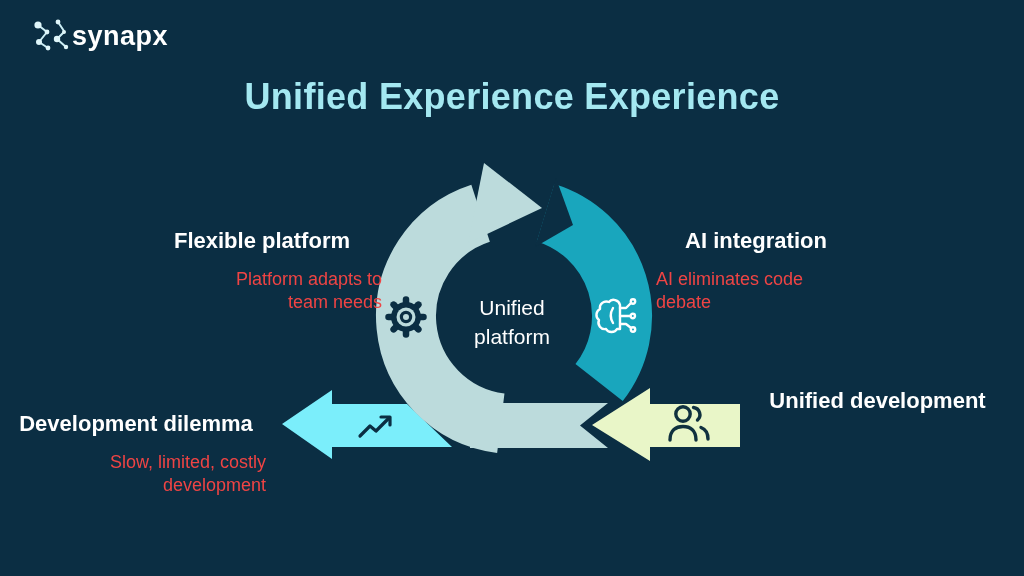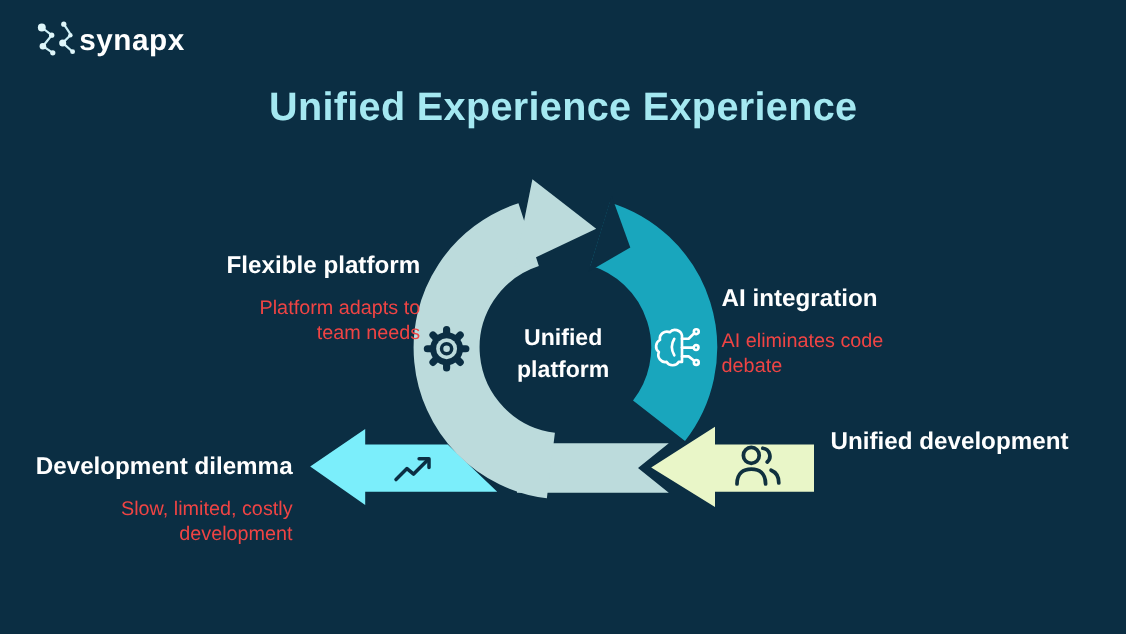--- a/index.html
+++ b/index.html
@@ -21,34 +21,35 @@
   }
   .page-title {
     position: absolute; top: 76px; left: 0; width: 1024px;
     text-align: center;
     font-size: 36px; font-weight: 700; color: #a4e8f1;
     letter-spacing: 0.3px;
   }
   .diagram-svg { position: absolute; left: 0; top: 0; }
   .center-label {
     position: absolute; left: 437px; top: 293px; width: 150px;
-    text-align: center; font-weight: 700; font-size: 21px; line-height: 29px;
+    text-align: center; font-weight: 400; font-size: 21px; line-height: 29px;
     color: #ffffff;
   }
   .section { position: absolute; }
   .section .heading {
     font-size: 22px; font-weight: 700; color: #ffffff; white-space: nowrap;
     margin-bottom: 14px;
+    text-align: center;
   }
   .section .desc {
     font-size: 18px; color: #ef4444; line-height: 23px;
   }
   .sec-flexible { top: 228px; right: 642px; width: 240px; text-align: right; }
   .sec-flexible .desc { width: 162px; margin-left: auto; }
-  .sec-ai { top: 228px; left: 656px; width: 200px; text-align: left; margin-top: 30px; }
+  .sec-ai { top: 228px; left: 656px; width: 200px; text-align: left; }
   .sec-ai .desc { width: 165px; }
   .sec-dilemma { top: 411px; right: 758px; width: 260px; text-align: right; }
   .sec-dilemma .desc { width: 178px; margin-left: auto; }
   .sec-unified { top: 388px; left: 755px; width: 245px; text-align: left; }
   .sec-unified .desc { width: 225px; }
 </style>
 </head>
 <body>
 
 <div class="logo">

